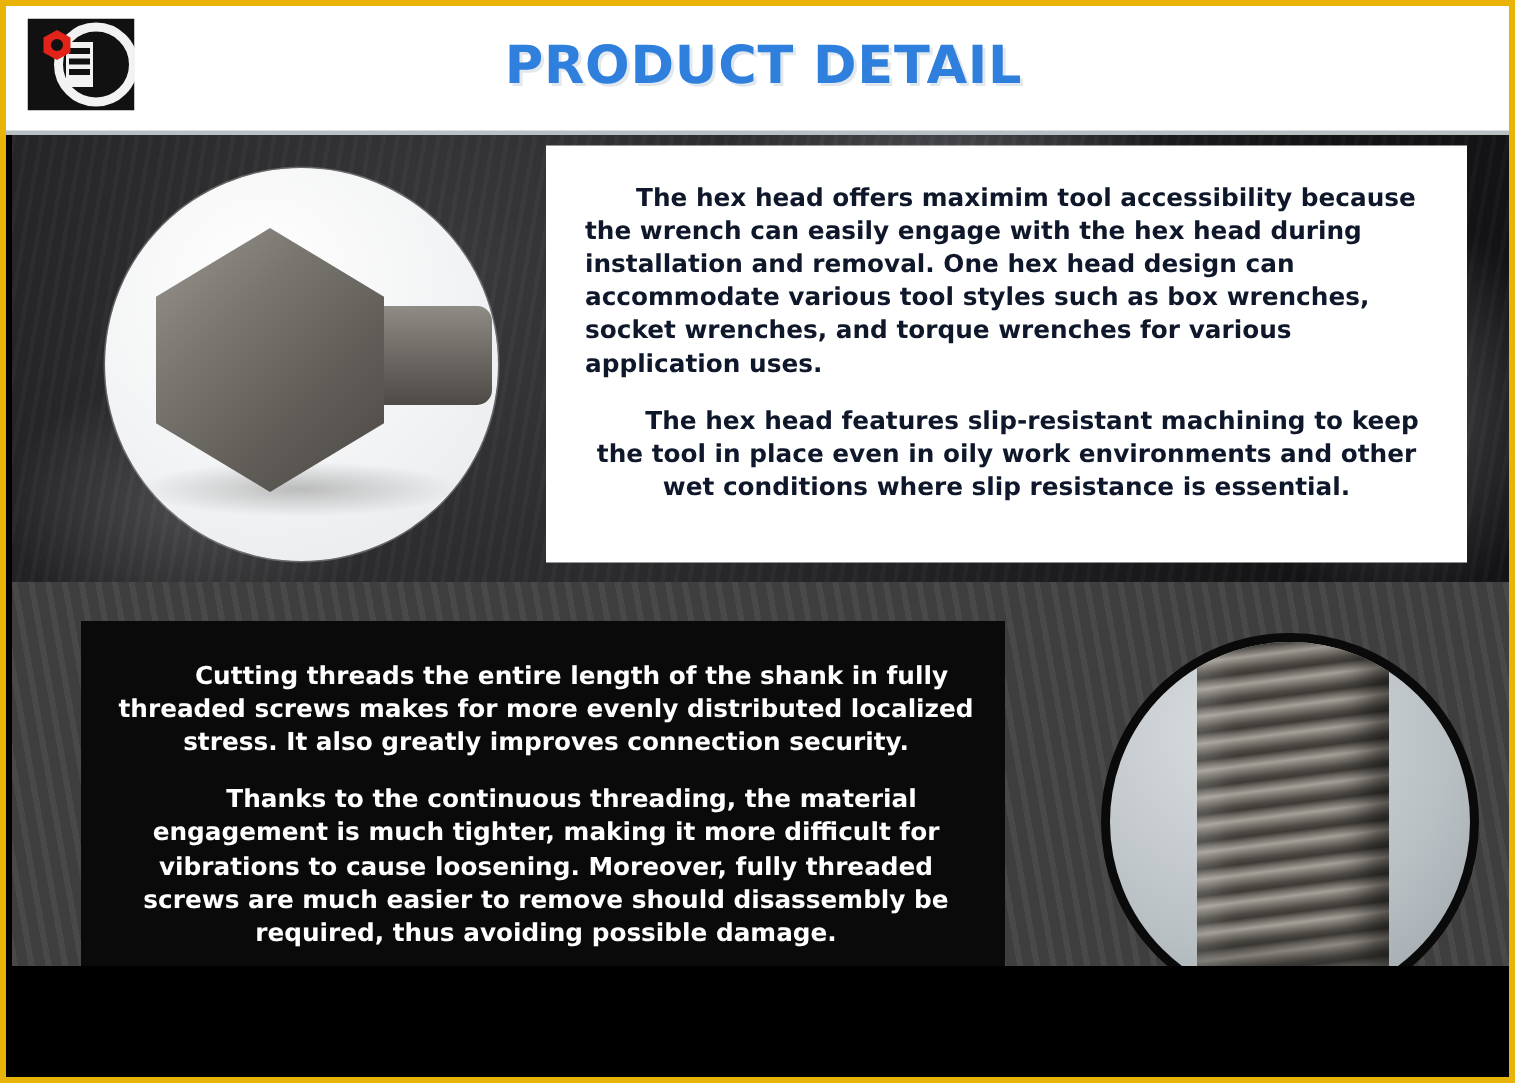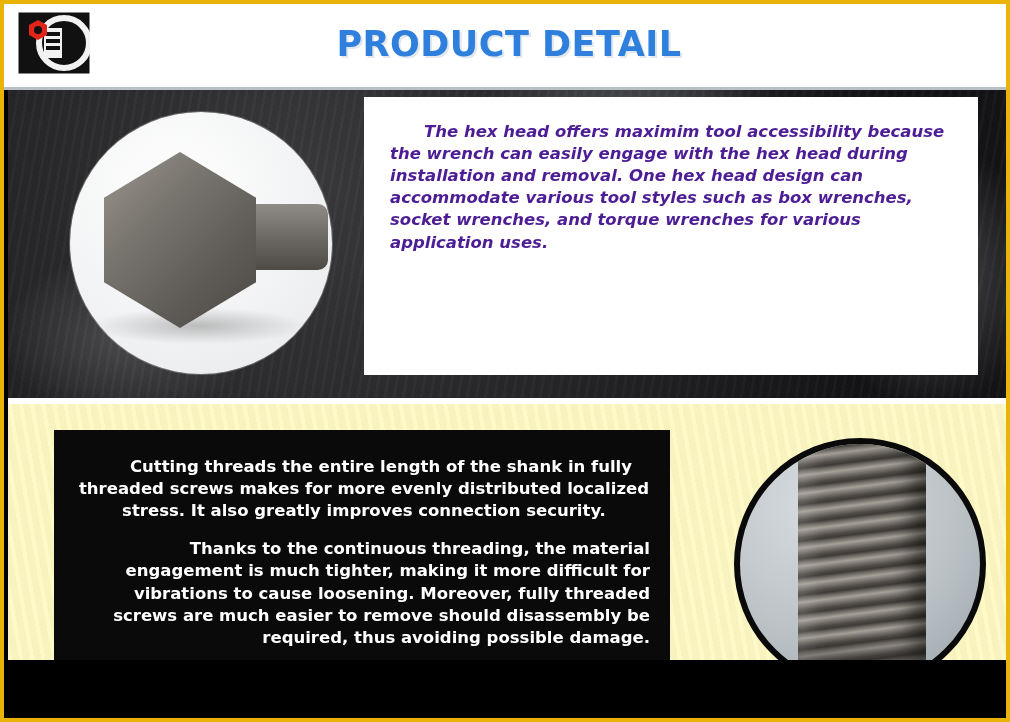--- a/index.html
+++ b/index.html
@@ -58,25 +58,25 @@
     left: 4px;
     top: 86px;
     width: 1002px;
     height: 308px;
     overflow: hidden;
     background: #1d1d1f;
   }
   .section-bottom {
     position: absolute;
     left: 4px;
-    top: 400px;
+    top: 384px;
     width: 1002px;
     height: 256px;
     overflow: hidden;
-    background: #fef9c3;
+    background: #404040;
   }
   .divider {
     position: absolute;
     left: 4px;
     top: 394px;
     width: 1002px;
     height: 6px;
     background: #ffffff;
   }
 
@@ -140,28 +140,27 @@
   }
   .para {
     font-family: "DejaVu Sans", sans-serif;
     font-size: 16.5px;
     line-height: 1.34;
     font-weight: 600;
     margin: 0 0 16px 0;
     text-indent: 34px;
   }
   .panel-white .para {
-    color: #4c1d95;
+    color: #0f172a;
     text-align: center;
-    font-style: italic;
   }
   .panel-white .para.p1 { text-align: left; }
   .panel-black .para {
     color: #ffffff;
-    text-align: right;
+    text-align: center;
   }
   .panel-black .para.p1 { text-align: center; }
 
   
   .circle-hex {
     position: absolute;
     left: 62px;
     top: 22px;
     width: 262px;
     height: 262px;
@@ -263,20 +262,21 @@
     <div class="bg-dark"></div>
 
     <div class="circle-hex">
       <div class="hex-shadow"></div>
       <div class="hex-shank"></div>
       <div class="hex-shape"></div>
     </div>
 
     <div class="panel-white">
       <p class="para p1">The hex head offers maximim tool accessibility because the wrench can easily engage with the hex head during installation and removal. One hex head design can accommodate various tool styles such as box wrenches, socket wrenches, and torque wrenches for various application uses.</p>
+      <p class="para p2">The hex head features slip-resistant machining to keep the tool in place even in oily work environments and other wet conditions where slip resistance is essential.</p>
     </div>
   </div>
 
   <div class="divider"></div>
 
   <div class="section-bottom">
     <div class="bg-light"></div>
 
     <div class="panel-black">
       <p class="para p1">Cutting threads the entire length of the shank in fully threaded screws makes for more evenly distributed localized stress. It also greatly improves connection security.</p>

